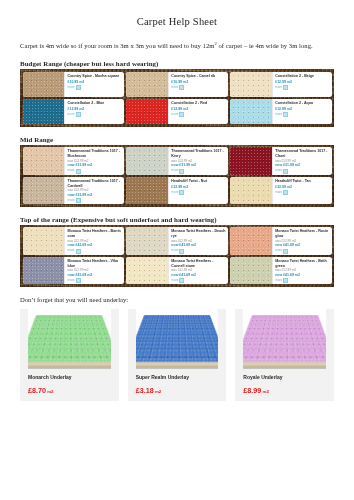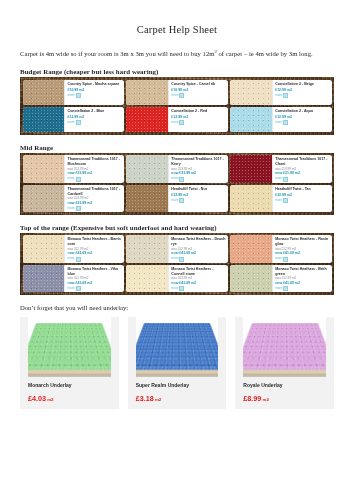--- a/index.html
+++ b/index.html
@@ -8,21 +8,21 @@
     width:354px;height:500px;
     background:#ffffff;
     font-family:"Liberation Serif", serif;
     color:#231f20;
     overflow:hidden;
     position:relative;
   }
   .page{
     width:354px;height:500px;
     box-sizing:border-box;
-    padding:22px 20px 0 20px;
+    padding:14px 20px 0 20px;
     position:relative;
   }
   .doc-title{
     text-align:center;
     font-size:10.5px;
     font-weight:400;
     letter-spacing:.2px;
     margin:2px 0 13px 0;
     color:#231f20;
   }
@@ -397,21 +397,21 @@
       </div>
     </div>
 
   <p class="under-lead">Don’t forget that you will need underlay:</p>
   <div class="under-row" id="underlay-row">
       <div class="under-card">
         <div class="under-img">
           <div class="foam" style="background-image: radial-gradient(circle at 30% 30%, rgba(255, 255, 255, 0.3) 0px, rgba(255, 255, 255, 0.3) 0.6px, rgba(0, 0, 0, 0) 0.7px), radial-gradient(circle at 70% 65%, rgba(0, 0, 0, 0.22) 0px, rgba(0, 0, 0, 0.22) 0.6px, rgba(0, 0, 0, 0) 0.7px), linear-gradient(rgb(138, 217, 138), rgb(138, 217, 138));"></div>
         </div>
         <div class="under-name">Monarch Underlay</div>
-        <div class="under-price"><span>£4.03</span><span class="unit"> m2</span></div>
+        <div class="under-price"><span>£8.70</span><span class="unit"> m2</span></div>
       </div>
       <div class="under-card">
         <div class="under-img">
           <div class="foam" style="background-image: radial-gradient(circle at 30% 30%, rgba(255, 255, 255, 0.3) 0px, rgba(255, 255, 255, 0.3) 0.6px, rgba(0, 0, 0, 0) 0.7px), radial-gradient(circle at 70% 65%, rgba(0, 0, 0, 0.22) 0px, rgba(0, 0, 0, 0.22) 0.6px, rgba(0, 0, 0, 0) 0.7px), linear-gradient(rgb(58, 114, 196), rgb(58, 114, 196));"></div>
         </div>
         <div class="under-name">Super Realm Underlay</div>
         <div class="under-price"><span>£3.18</span><span class="unit"> m2</span></div>
       </div>
       <div class="under-card">
         <div class="under-img">

